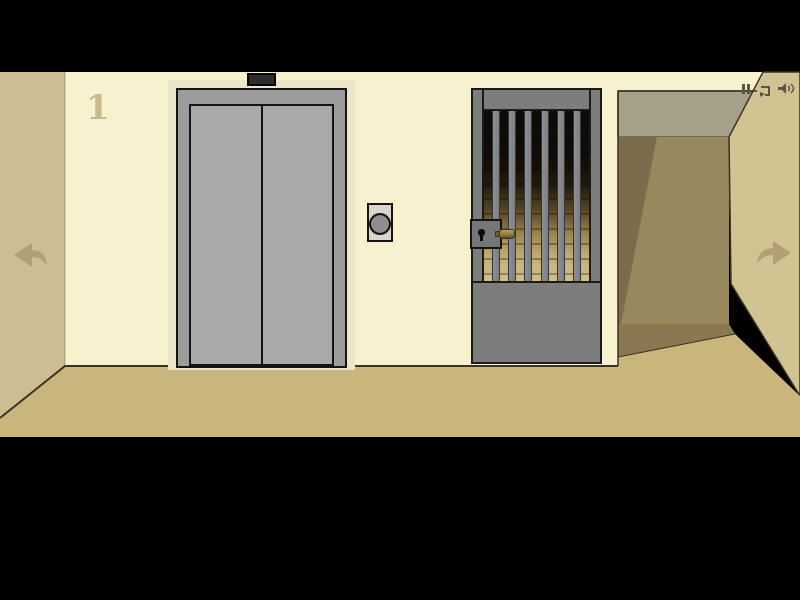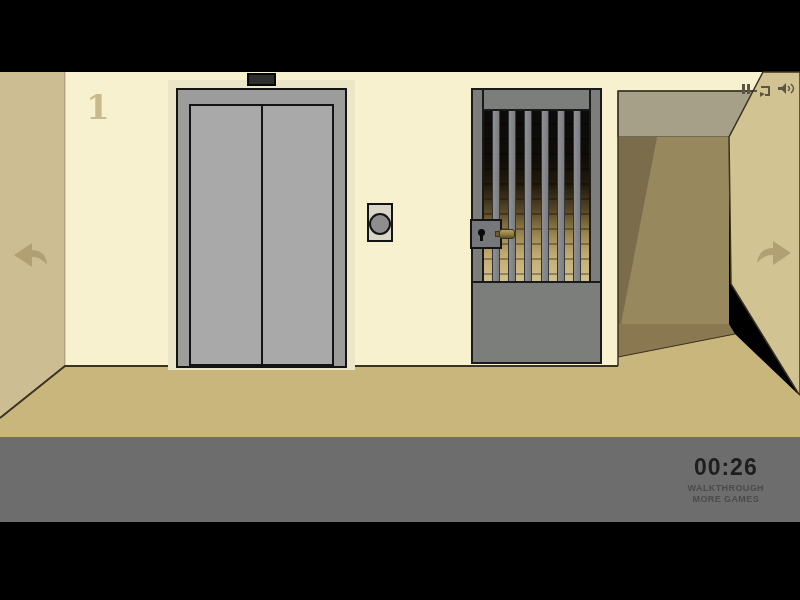--- a/index.html
+++ b/index.html
@@ -153,23 +153,14 @@
     </svg>
   </div>
   <div class="abs ctl" id="sound-btn">
     <svg width="22" height="16" viewBox="0 0 22 16">
       <polygon points="2,6 6,6 10,2 10,13 6,9 2,9" fill="var(--icon)"></polygon>
       <path d="M12,5 q3,2.5 0,5" fill="none" stroke="var(--icon)" stroke-width="1.5"></path>
       <path d="M15,3 q5,4.5 0,9" fill="none" stroke="var(--icon)" stroke-width="1.5"></path>
     </svg>
   </div>
 
-  <div class="abs" id="hud-bar">
-    <div id="hud-panel">
-      <div id="hud-timer">00:26</div>
-      <div id="hud-links">
-        <div class="hud-link">WALKTHROUGH</div>
-        <div class="hud-link">MORE GAMES</div>
-      </div>
-    </div>
-  </div>
 
 </div>
 
 </body></html>

